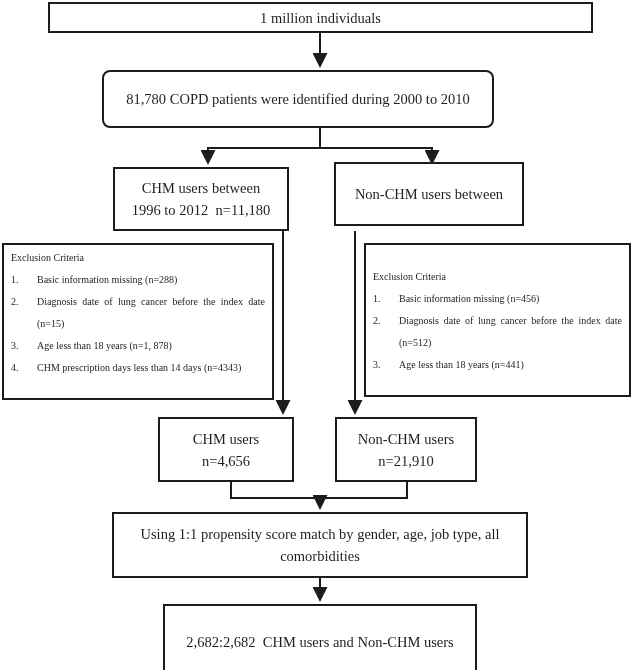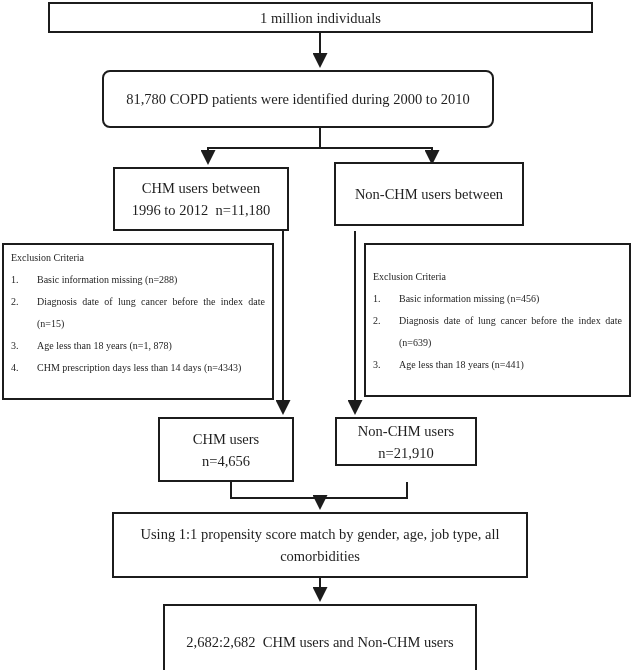--- a/index.html
+++ b/index.html
@@ -125,35 +125,35 @@
 
   <div class="excl center-v" style="left:364px; top:243px; width:267px; height:154px;">
     <div class="excl-inner">
       <span class="x-title">Exclusion Criteria</span>
       <div class="x-item">
         <span class="x-num">1.</span>
         <span class="x-text">Basic information missing (n=456)</span>
       </div>
       <div class="x-item">
         <span class="x-num">2.</span>
-        <span class="x-text">Diagnosis date of lung cancer before the index date (n=639)</span>
+        <span class="x-text">Diagnosis date of lung cancer before the index date (n=512)</span>
       </div>
       <div class="x-item">
         <span class="x-num">3.</span>
         <span class="x-text">Age less than 18 years (n=441)</span>
       </div>
     </div>
   </div>
 
   <div class="box" style="left:158px; top:417px; width:136px; height:65px;">
     <span class="line">CHM users</span>
     <span class="line">n=4,656</span>
   </div>
 
-  <div class="box" style="left:335px; top:417px; width:142px; height:49px;">
+  <div class="box" style="left:335px; top:417px; width:142px; height:65px;">
     <span class="line">Non-CHM users</span>
     <span class="line">n=21,910</span>
   </div>
 
   <div class="box" style="left:112px; top:512px; width:416px; height:66px; padding:0 16px;">
     <span class="line">Using 1:1 propensity score match by gender, age, job type, all comorbidities</span>
   </div>
 
   <div class="box" style="left:163px; top:604px; width:314px; height:76px;">
     <span class="line">2,682:2,682  CHM users and Non-CHM users</span>

